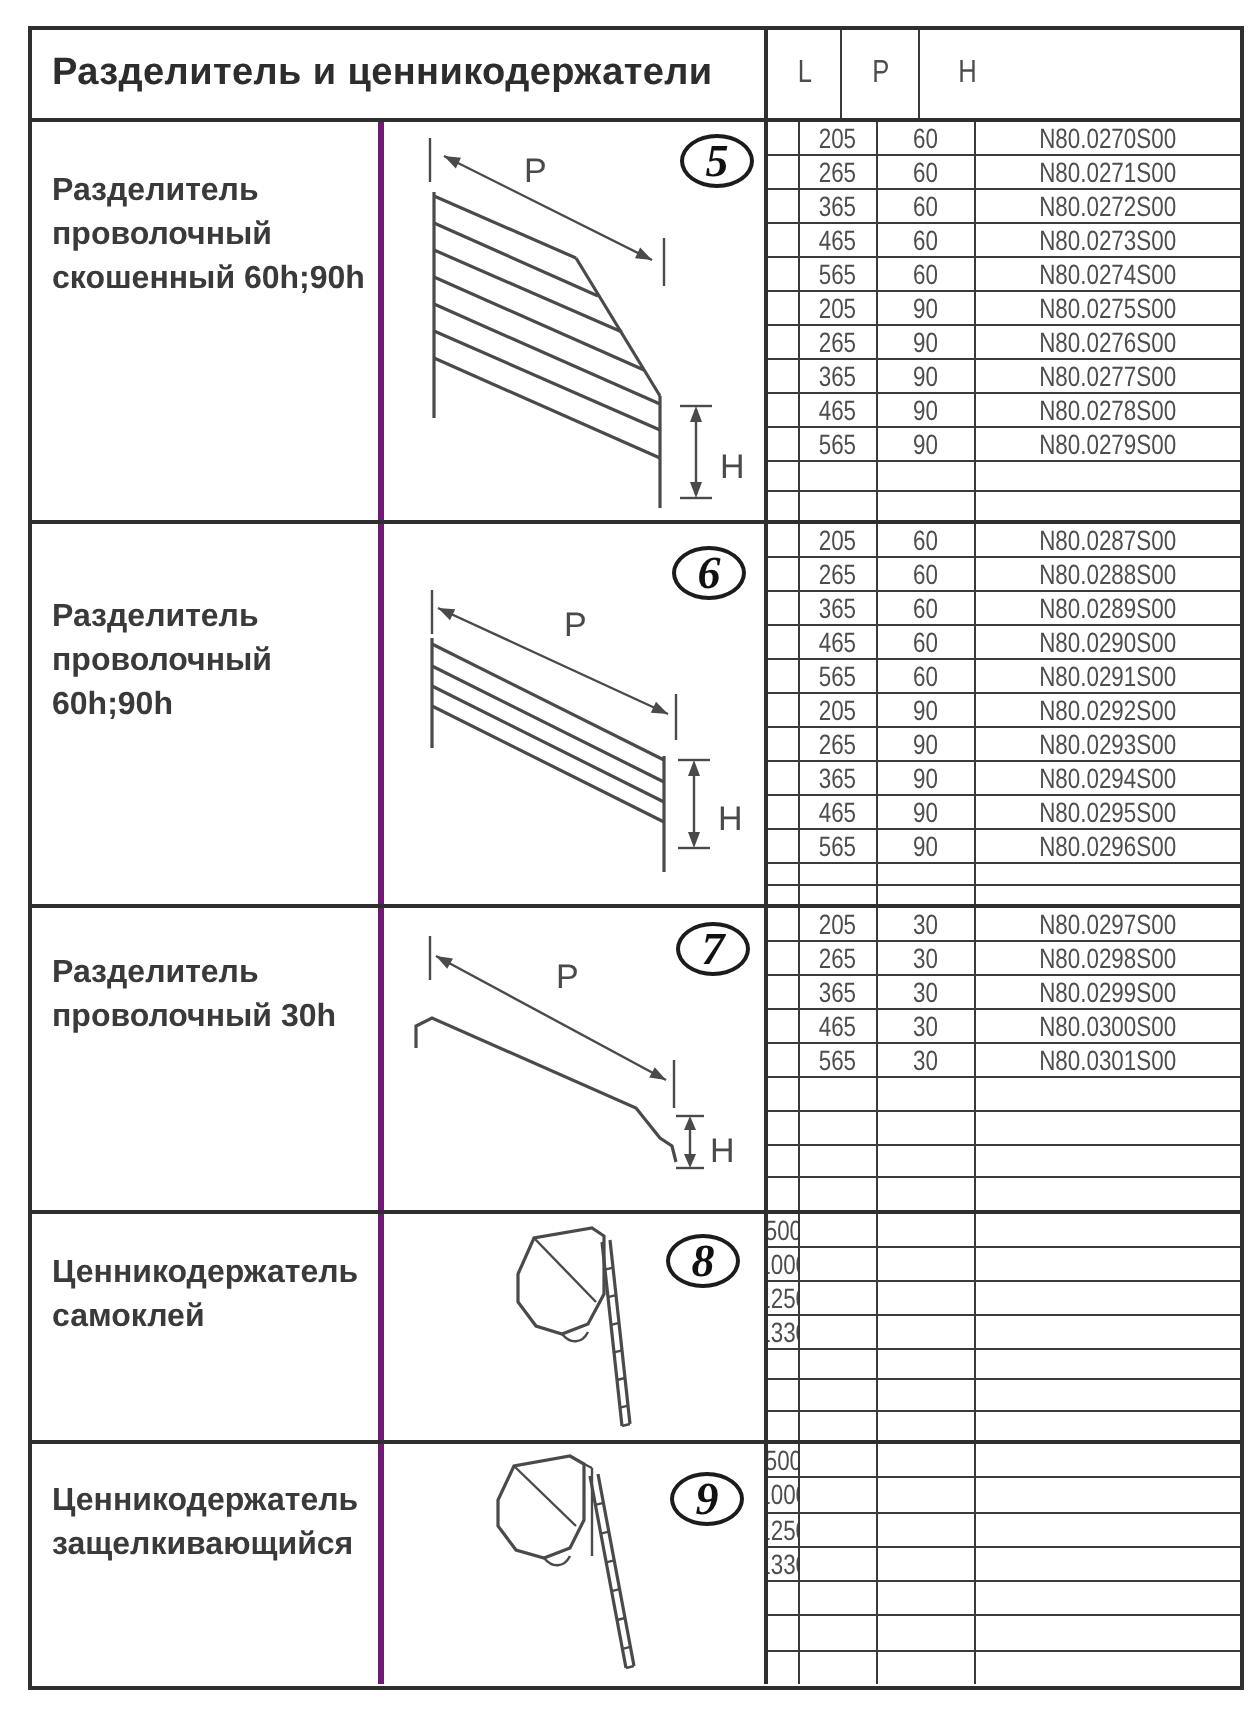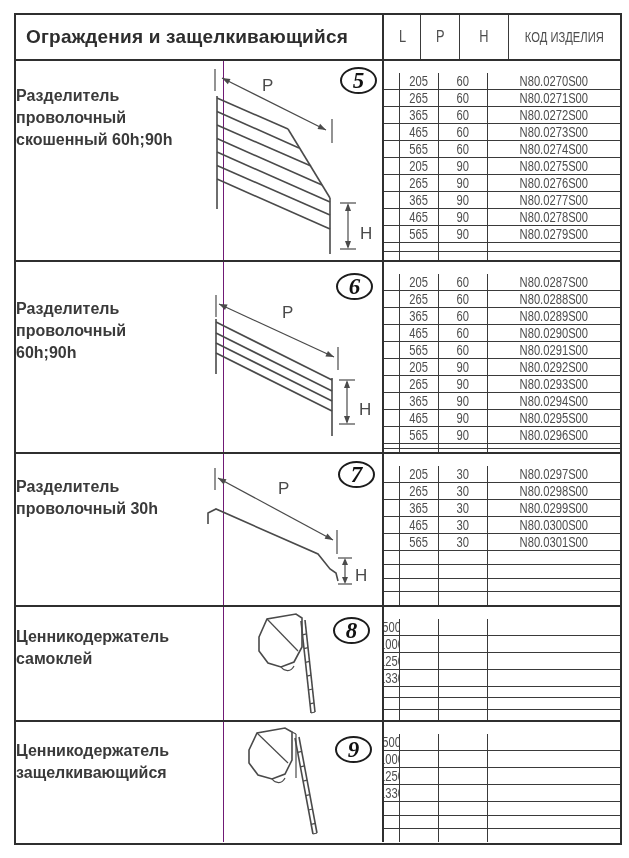--- a/index.html
+++ b/index.html
@@ -33,24 +33,24 @@
   .hcell.hcode .cnd { font-size:14px; }
   
   .section { position:absolute; left:0; width:100%; box-sizing:border-box; }
   .section.bt { border-top:2px solid #2f2f2f; }
   .sec1 { top:46px;  height:199px; }
   .sec2 { top:245px; height:192px; }
   .sec3 { top:437px; height:153px; }
   .sec4 { top:590px; height:115px; }
   .sec5 { top:705px; height:122px; }
   .desc-cell {
-    position:absolute; left:0; top:0; bottom:0; width:208px;
-    border-right:1px solid #701a75; box-sizing:border-box;
+    position:absolute; left:0; top:0; bottom:0; width:176px;
+    border-right:3px solid #701a75; box-sizing:border-box;
     font-size:16px; font-weight:bold; color:#3a3a3a; line-height:1.38;
-    white-space:pre-line; padding-right:4px;
+    white-space:pre-line; padding-left:10px; padding-right:4px;
   }
   .sec1 .desc-cell { padding-top:24px; }
   .sec2 .desc-cell { padding-top:36px; }
   .sec3 .desc-cell { padding-top:22px; }
   .sec4 .desc-cell { padding-top:19px; }
   .sec5 .desc-cell { padding-top:18px; }
   .draw-cell {
     position:absolute; left:176px; top:0; bottom:0; width:192px;
     border-right:2px solid #2f2f2f; box-sizing:border-box;
   }
@@ -62,21 +62,21 @@
     font-size:23px; color:#111; box-sizing:border-box; background:#fff;
   }
   .sec1 .circle-num { right:5px; top:6px; }
   .sec2 .circle-num { right:9px; top:11px; }
   .sec3 .circle-num { right:7px; top:7px; }
   .sec4 .circle-num { right:12px; top:10px; }
   .sec5 .circle-num { right:10px; top:14px; }
   
   .grid {
     position:absolute; left:368px; right:0; top:0; bottom:0;
-    display:flex; flex-direction:column;margin-top:12px;
+    display:flex; flex-direction:column;
   }
   .grid-row { flex:1; display:flex; border-bottom:1px solid #3a3a3a; box-sizing:border-box; }
   .grid-row:last-child { border-bottom:none; }
   .cell {
     display:flex; align-items:center; justify-content:center;
     box-sizing:border-box; overflow:hidden; color:#4d4d4d;
   }
   .col-l    { width:16px; border-right:1px solid #3a3a3a;align-items:center; }
   .col-p    { width:39px; border-right:1px solid #3a3a3a; }
   .col-h    { width:49px; border-right:1px solid #3a3a3a;text-align:center; }
@@ -90,32 +90,29 @@
   .dwg .arrow { fill:#4a4a4a; stroke:none; }
   .dwg text   { fill:#4a4a4a; font-family:"Liberation Sans", sans-serif; }
 </style>
 </head>
 <body>
 
 <div class="page">
   <div class="frame">
 
     <div class="header-row">
-      <div class="page-title">Ограждения и защелкивающийся</div>
+      <div class="page-title">Разделитель и ценникодержатели</div>
       <div class="hcell hl">
           <span class="cnd">L</span>
         </div>
       <div class="hcell hp">
           <span class="cnd">P</span>
         </div>
       <div class="hcell hh">
           <span class="cnd">H</span>
-        </div>
-      <div class="hcell hcode">
-          <span class="cnd">КОД ИЗДЕЛИЯ</span>
         </div>
     </div>
 
     <div class="section sec1">
       <div class="desc-cell">Разделитель
 проволочный
 скошенный 60h;90h</div>
       <div class="draw-cell">
         <svg class="dwg" width="190" height="199" viewBox="0 0 190 199">
 

